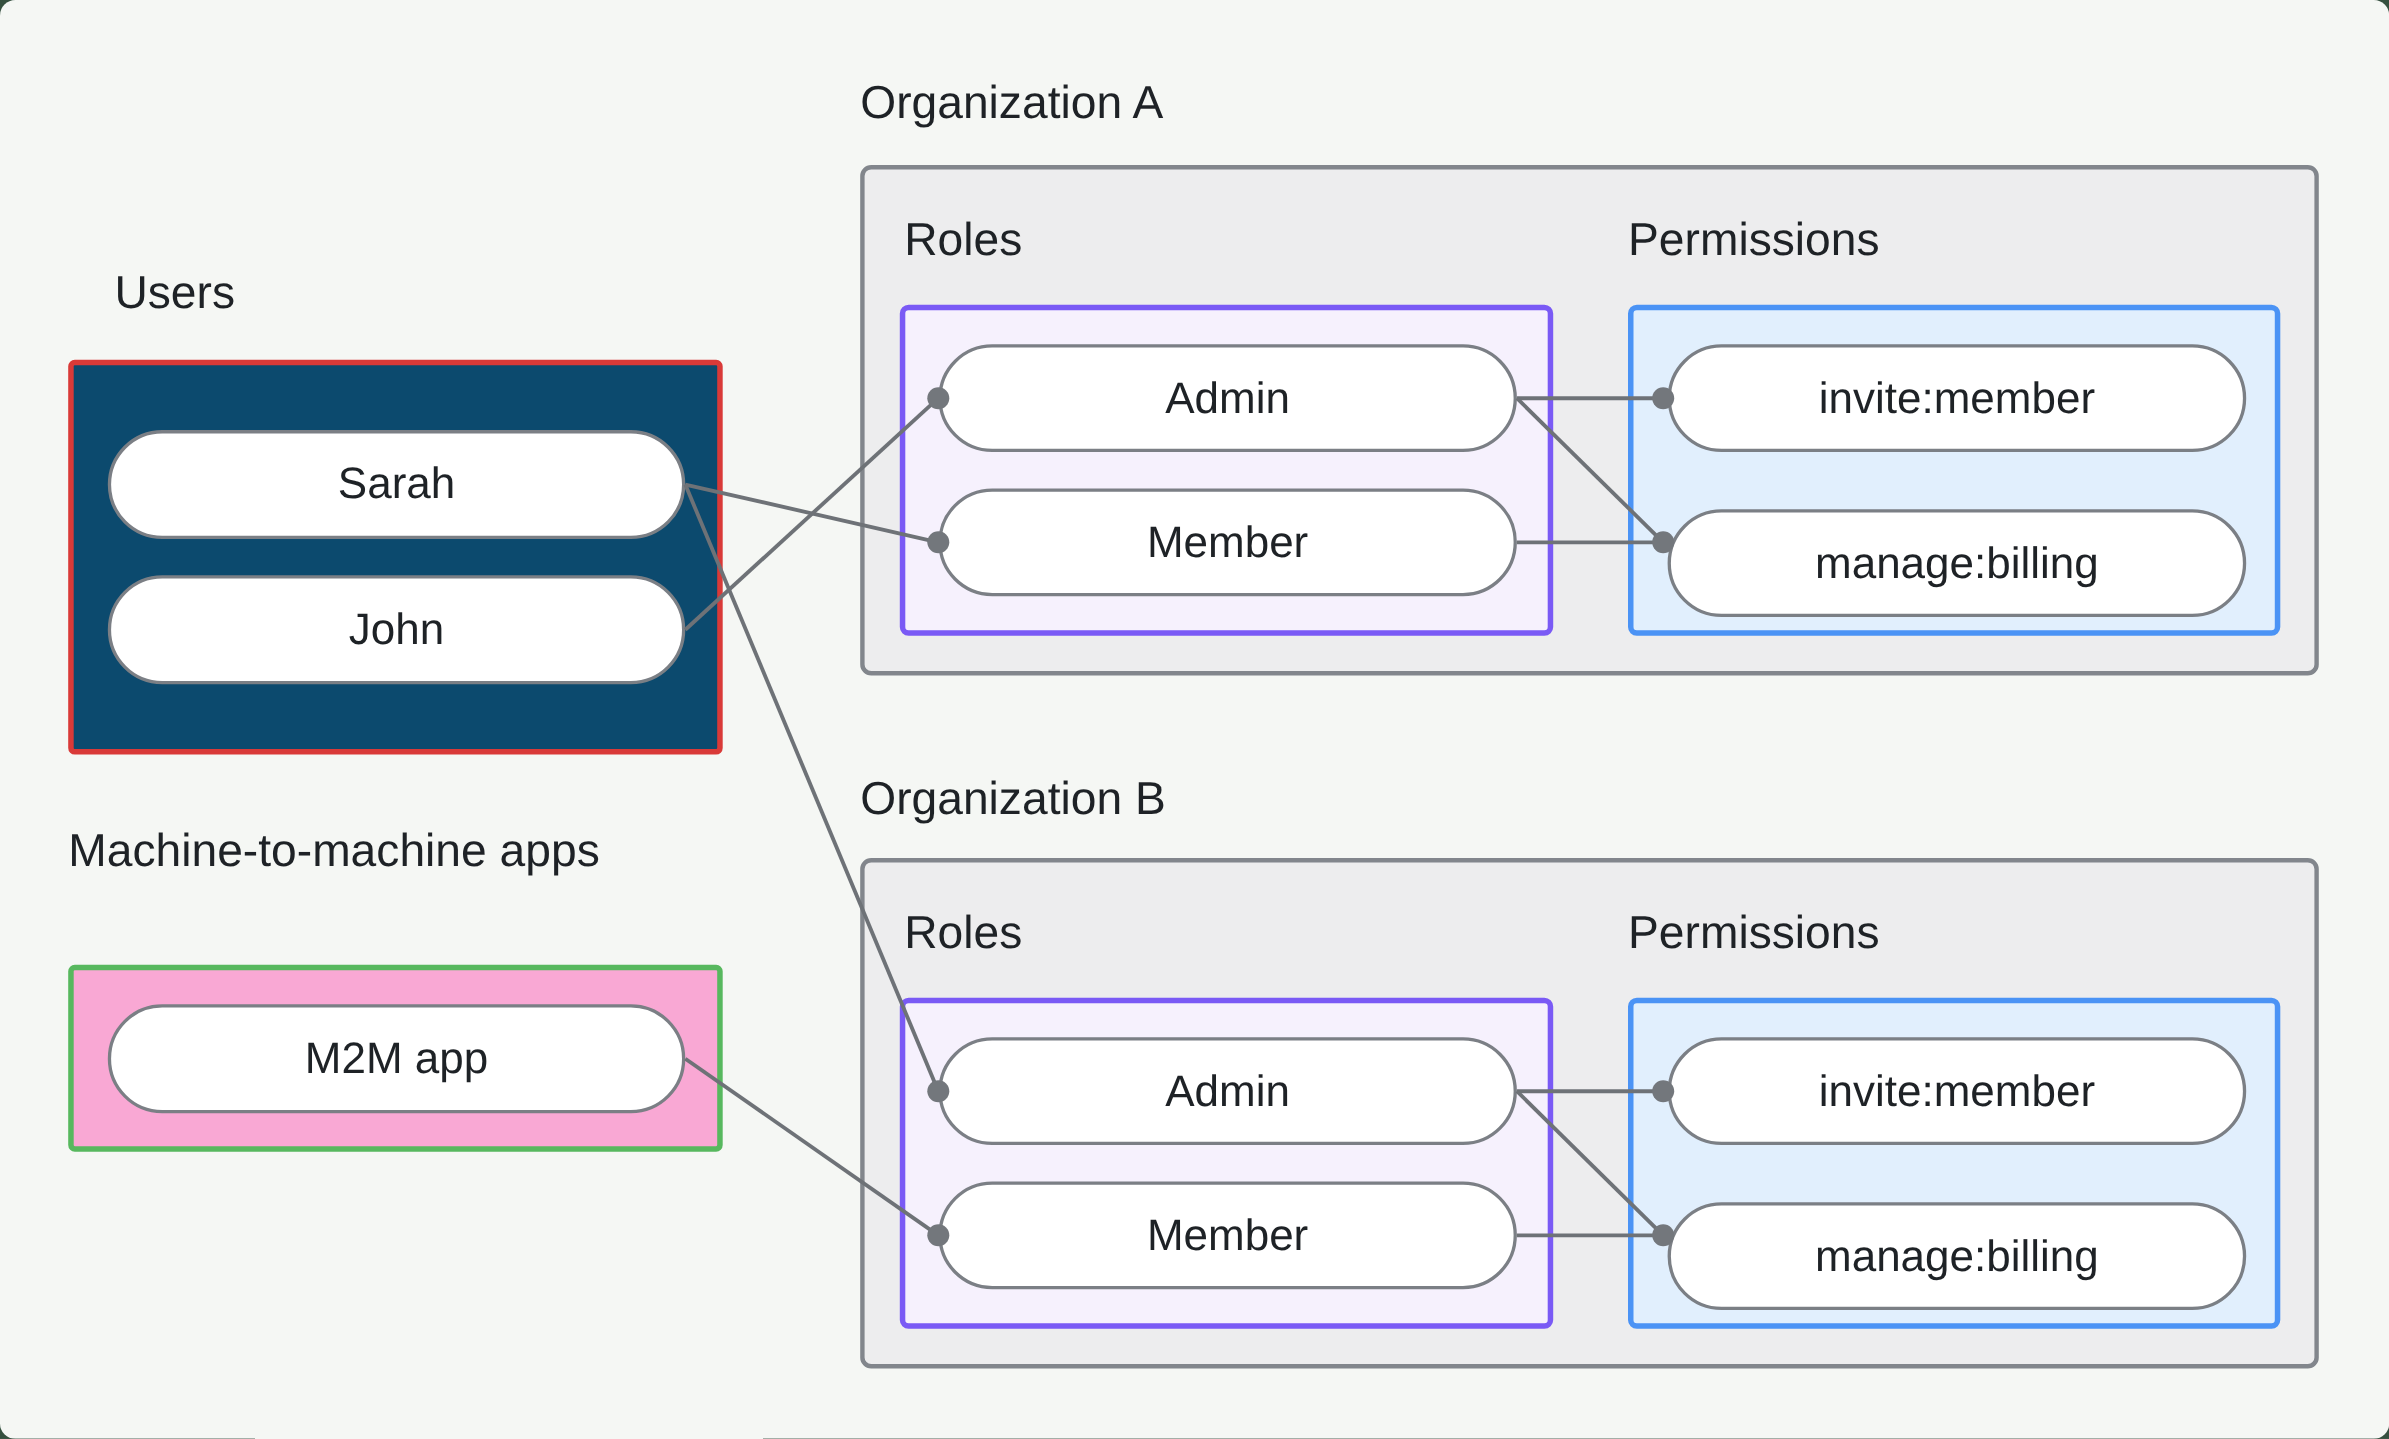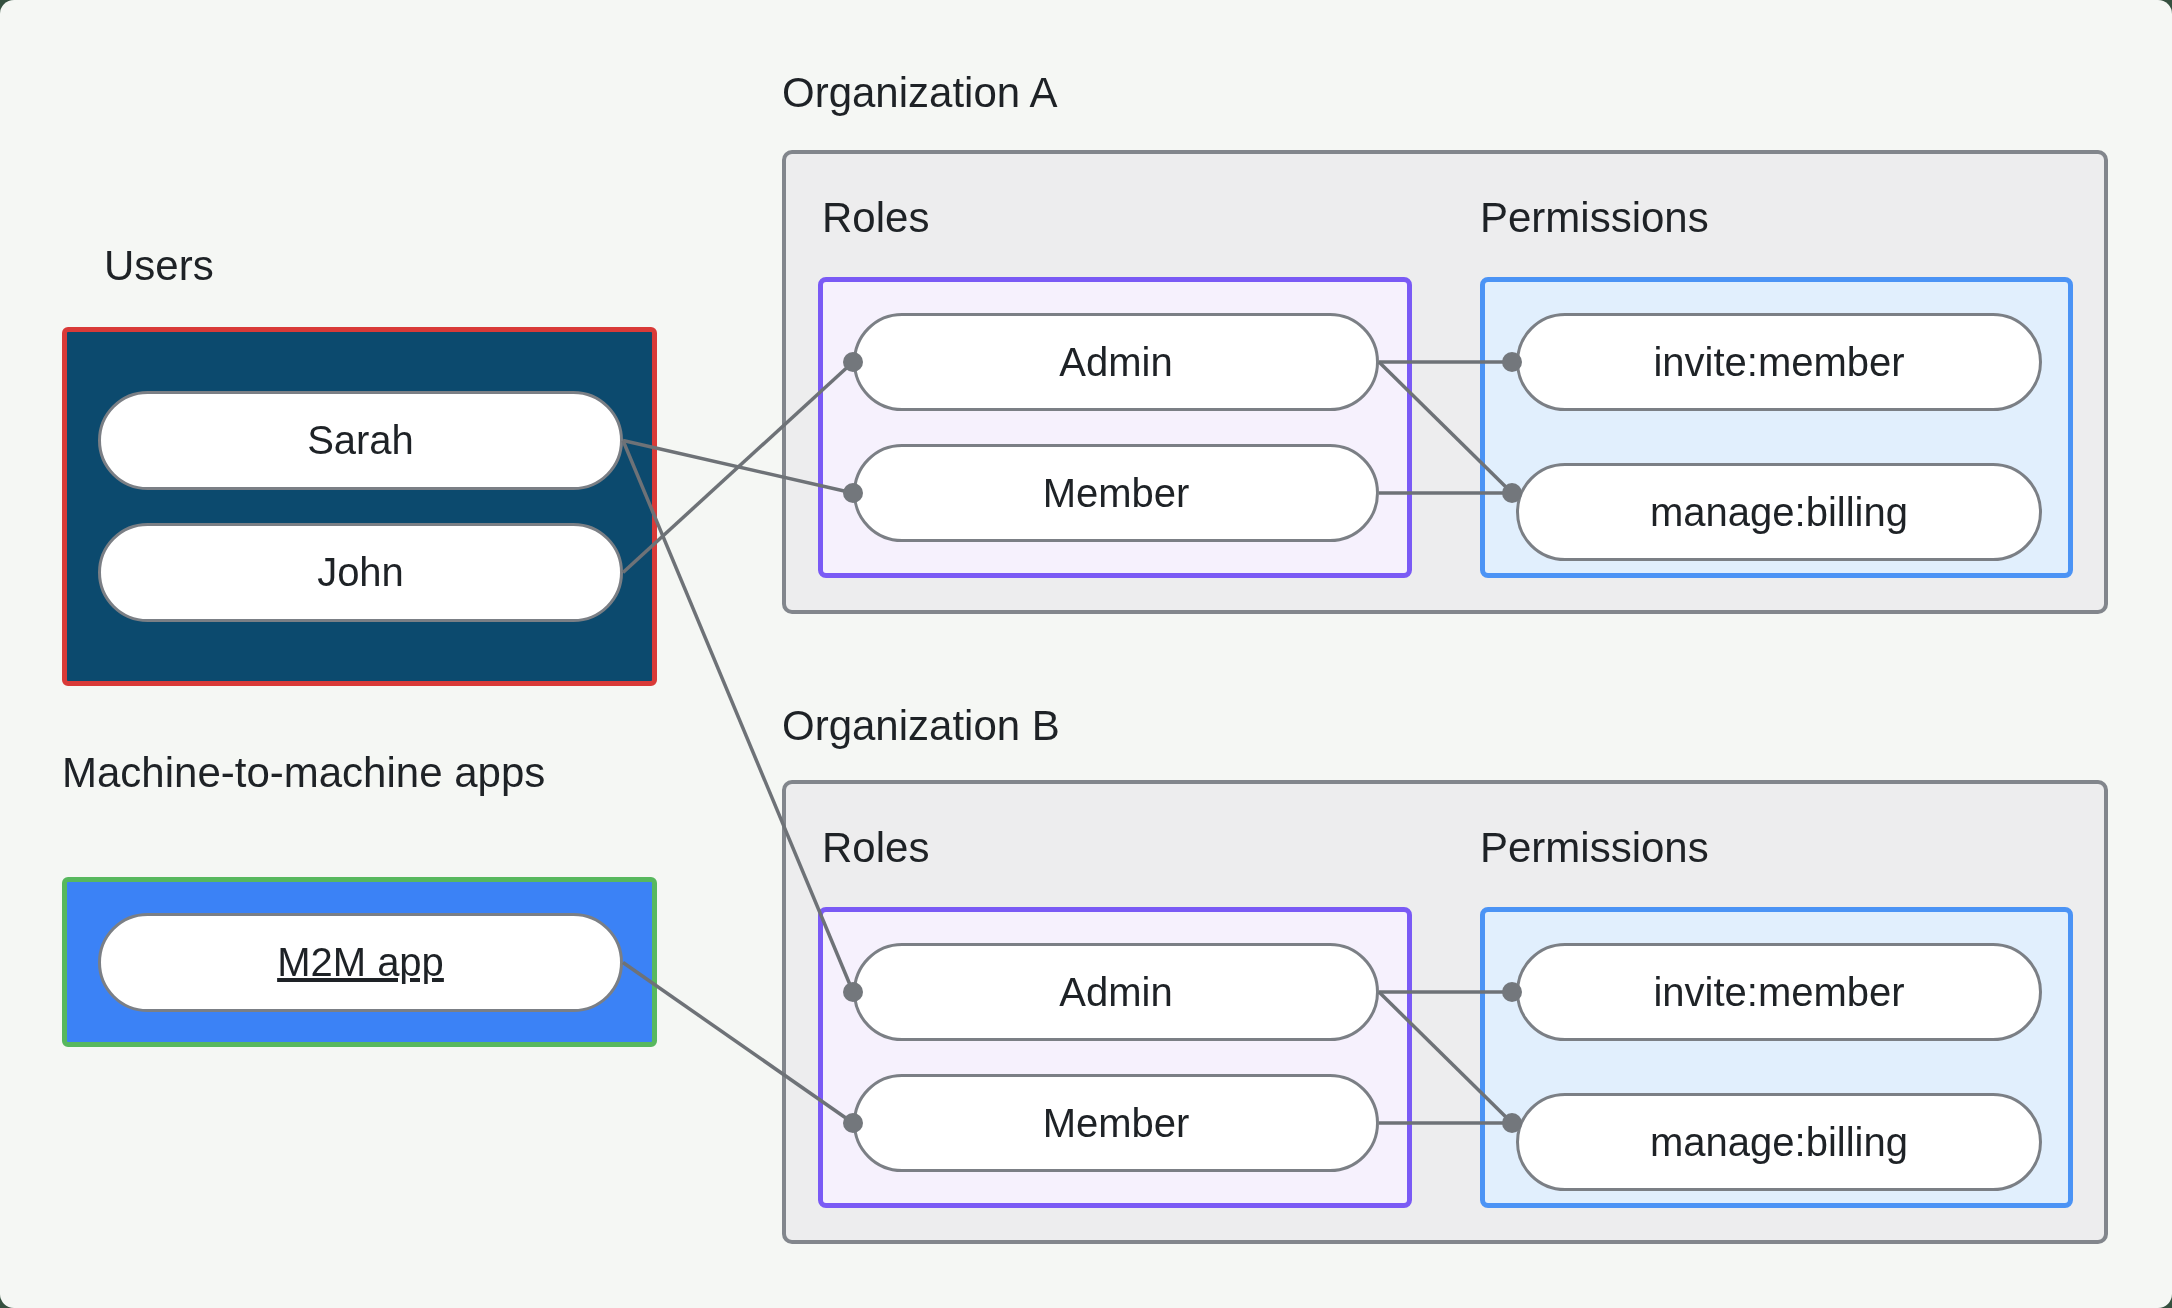--- a/index.html
+++ b/index.html
@@ -36,25 +36,24 @@
   .users-box {
     left: 62px; top: 327px; width: 595px; height: 359px;
     background: #0c4a6e;
     border: 5px solid #d93a38;
     border-radius: 6px;
     padding: 59px 29px 60px 31px;
     gap: 33px;
   }
   .m2m-box {
     left: 62px; top: 877px; width: 595px; height: 170px;
-    background: #3b82f6;
+    background: #f9a8d4;
     border: 5px solid #57b85e;
     border-radius: 6px;
     padding: 31px 29px 31px 31px;
-    text-decoration: underline;
   }
   .org-box {
     position: absolute;
     box-sizing: border-box;
     width: 1326px; height: 464px;
     background: #ededee;
     border: 4px solid #82868c;
     border-radius: 10px;
   }
   .org-a { left: 782px; top: 150px; }

